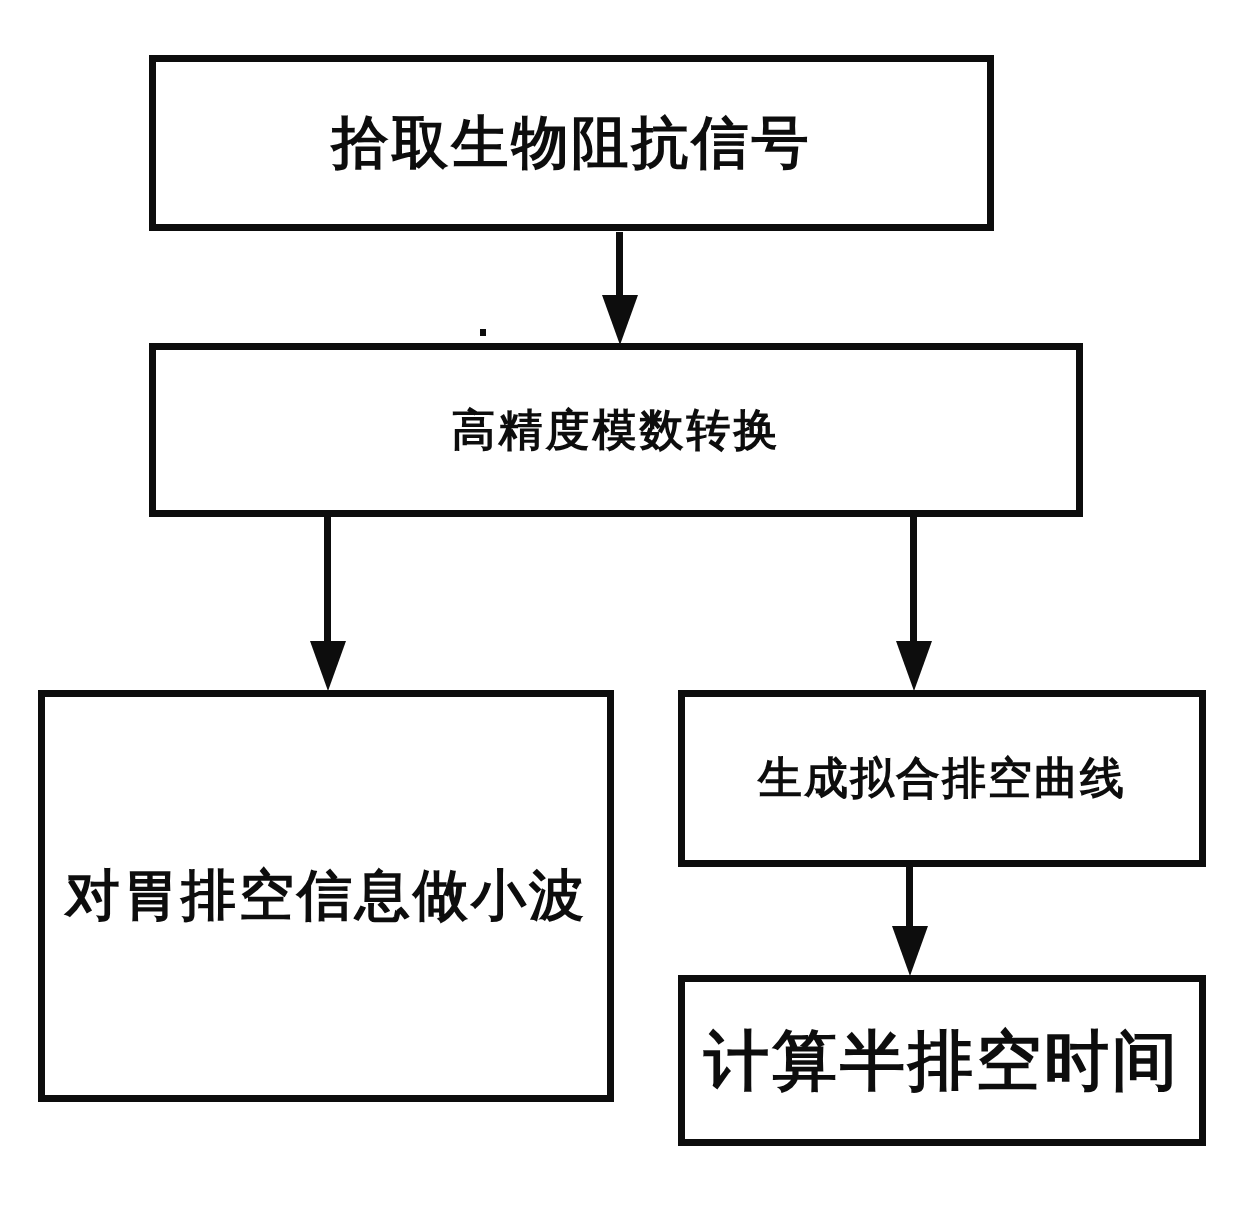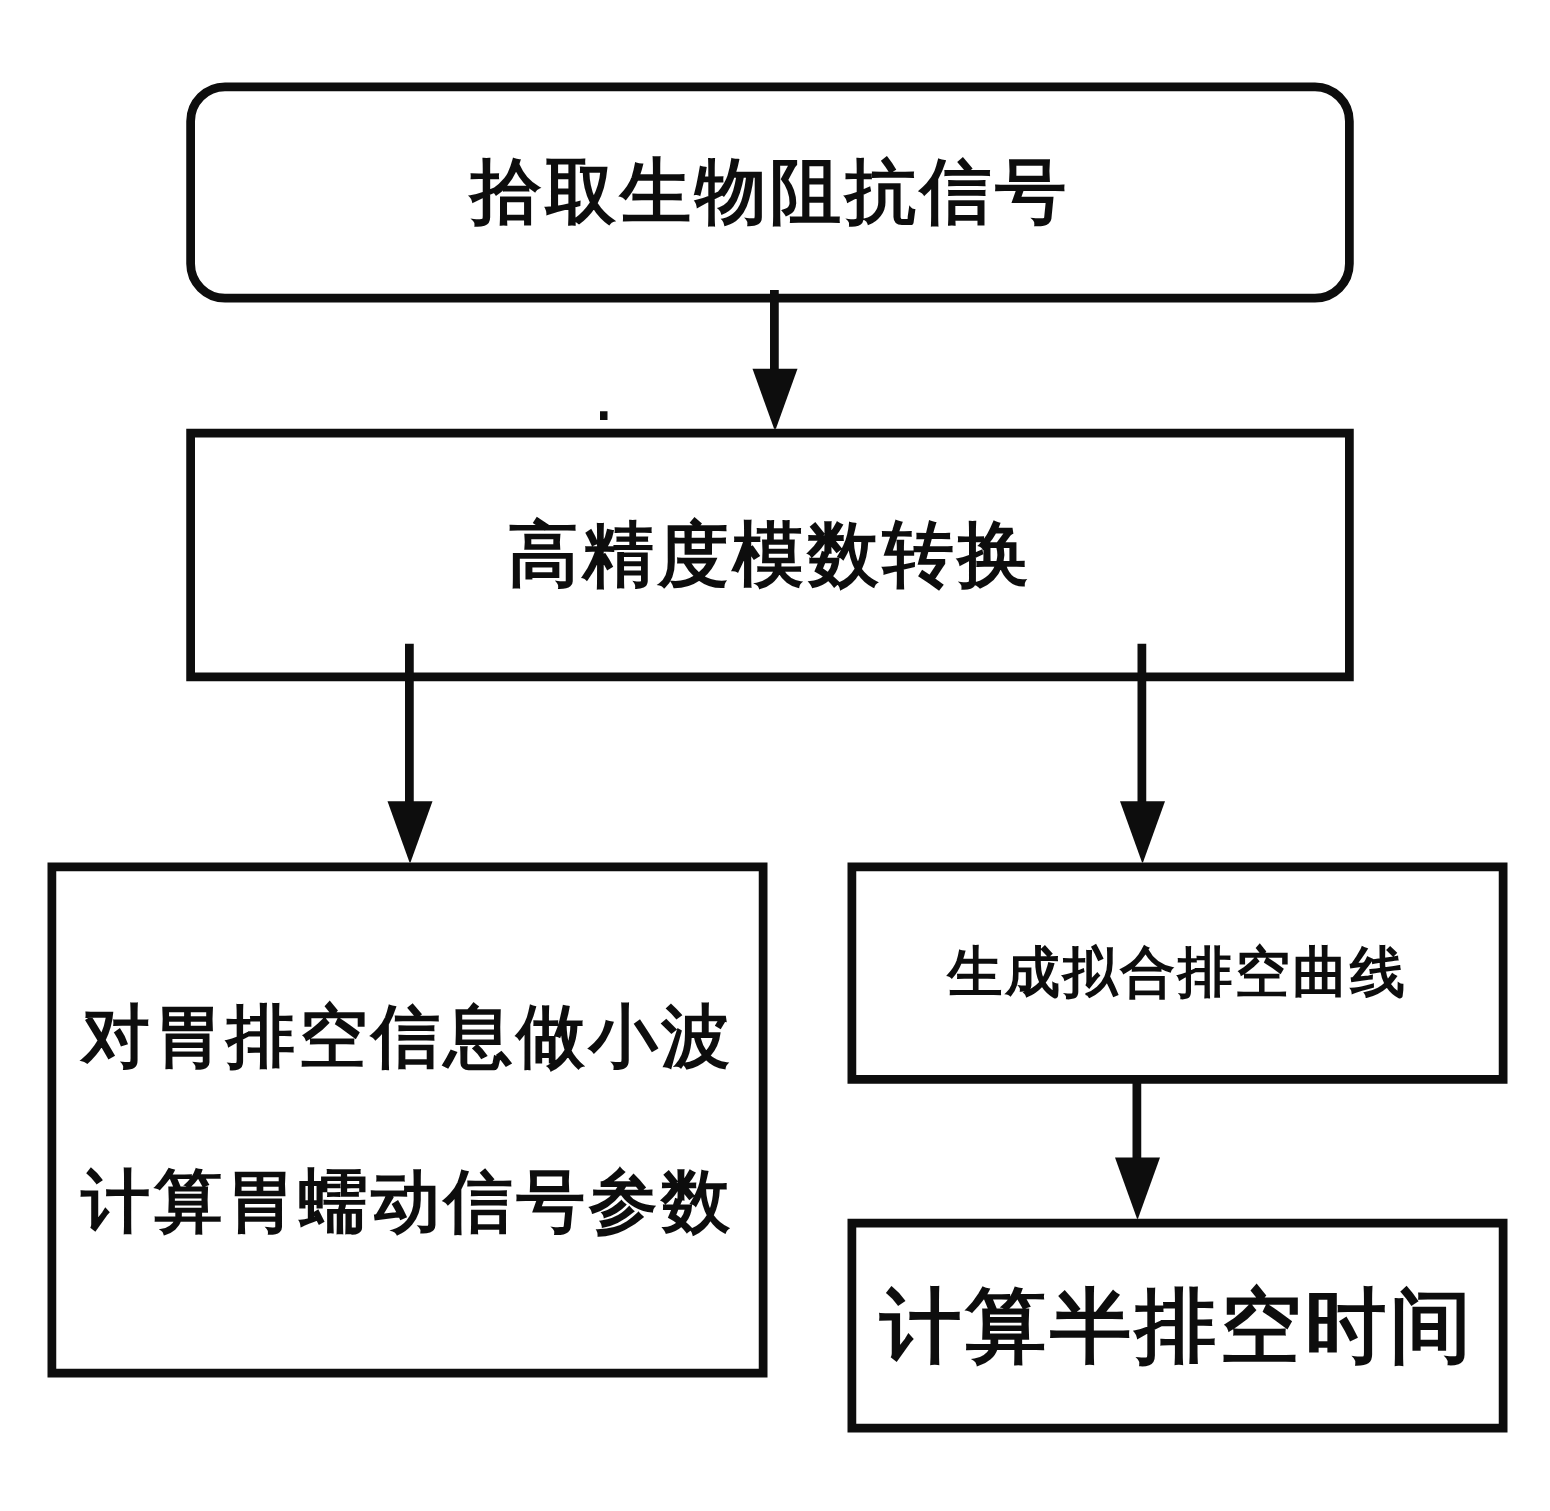--- a/index.html
+++ b/index.html
@@ -20,22 +20,22 @@
     box-sizing: border-box;
     border: 7px solid #0d0d0d;
     background: #ffffff;
     display: flex;
     align-items: center;
     justify-content: center;
     color: #0d0d0d;
     font-weight: 700;
     text-align: center;
   }
-  .box-acquire  { left: 149px; top: 66px;  width: 934px; height: 176px; font-size: 57px; letter-spacing: 3px; border-radius: 31px; }
-  .box-adc      { left: 149px; top: 343px; width: 934px; height: 202px; font-size: 57px; letter-spacing: 3px; }
+  .box-acquire  { left: 149px; top: 55px;  width: 845px; height: 176px; font-size: 57px; letter-spacing: 3px; }
+  .box-adc      { left: 149px; top: 343px; width: 934px; height: 174px; font-size: 44px; letter-spacing: 3px; }
   .box-wavelet  { left: 38px;  top: 690px; width: 576px; height: 412px; font-size: 55px; letter-spacing: 3px; }
   .box-curve    { left: 678px; top: 690px; width: 528px; height: 177px; font-size: 44px; letter-spacing: 2px; }
   .box-halftime { left: 678px; top: 975px; width: 528px; height: 171px; font-size: 65px; letter-spacing: 3px; }
 
   .multiline { line-height: 66px; text-align: left; white-space: pre-line; }
 
   .arrow { position: absolute; width: 36px; }
   .arrow .shaft {
     position: absolute;
     left: 14px;
@@ -94,21 +94,20 @@
   </div>
 
   <div class="arrow arrow-3">
     <div class="shaft"></div>
     <div class="head"></div>
   </div>
 
   <div class="node box-wavelet">
     <div class="multiline">
       <div>对胃排空信息做小波</div>
-      <div>计算胃蠕动信号参数</div>
     </div>
   </div>
 
   <div class="node box-curve">
     <span>生成拟合排空曲线</span>
   </div>
 
   <div class="arrow arrow-4">
     <div class="shaft"></div>
     <div class="head"></div>

